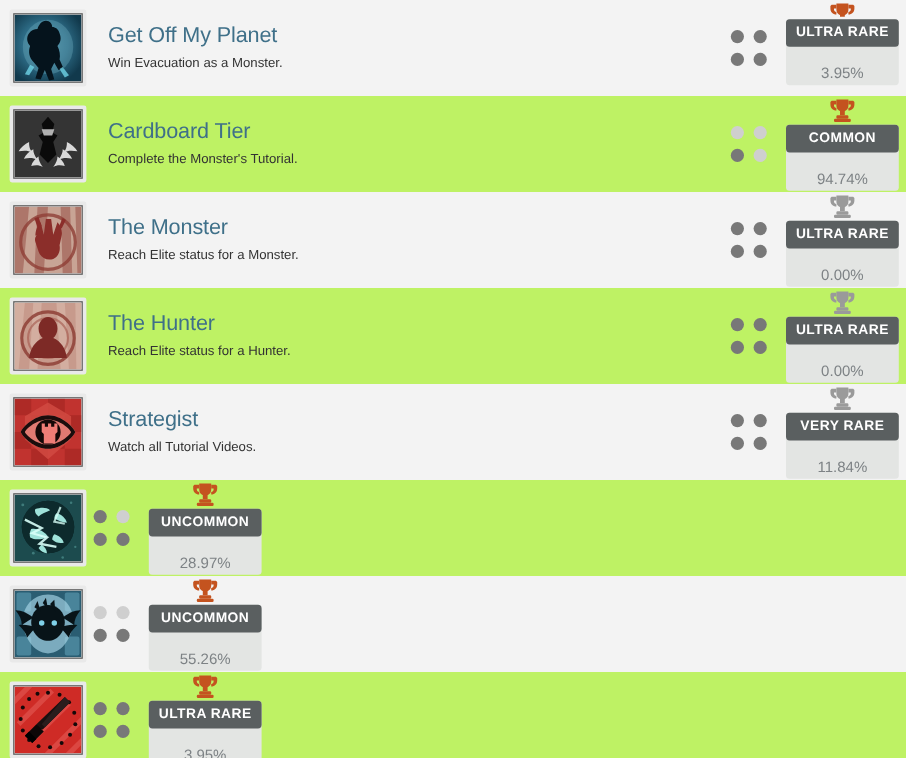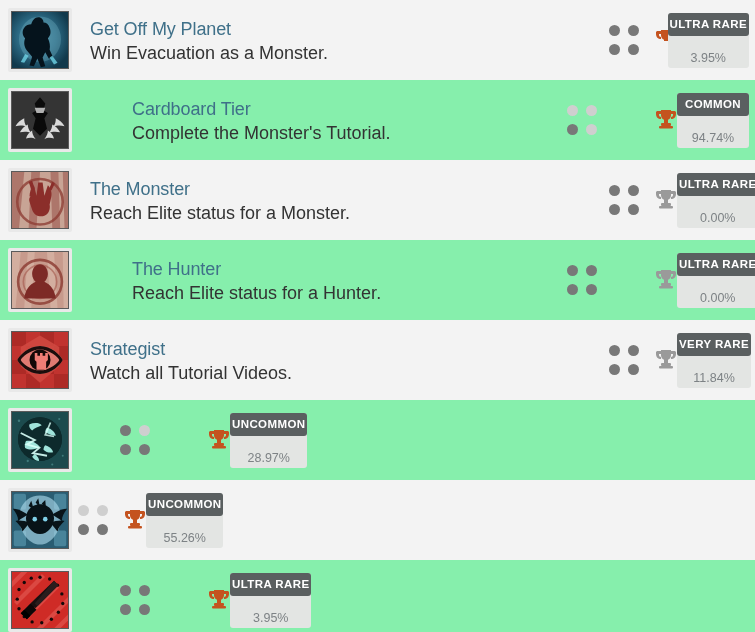--- a/index.html
+++ b/index.html
@@ -22,21 +22,21 @@
 
   .ach-row {
     position: relative;
     display: flex;
     align-items: center;
     height: 80px;
     box-sizing: border-box;
     width: 100%;
   }
   .ach-row.bg-odd  { background: #f3f3f3; }
-  .ach-row.bg-even { background: #86efac; gap: 42px; }
+  .ach-row.bg-even { background: #bef264; }
 
   
   .ach-icon-wrap {
     flex: 0 0 auto;
     width: 64px;
     height: 64px;
     margin-left: 8px;
     box-sizing: border-box;
     background: #e9e9e9;
     padding: 3px;
@@ -63,21 +63,21 @@
   .ach-title {
     color: #3f7089;
     font-size: 18px;
     font-weight: normal;
     line-height: 22px;
     letter-spacing: -0.1px;
     white-space: nowrap;
   }
   .ach-desc {
     color: #333333;
-    font-size: 18px;
+    font-size: 11px;
     line-height: 20px;
     margin-top: 3px;
     white-space: nowrap;
   }
 
   
   .ach-dots {
     flex: 0 0 auto;
     width: 42px;
     height: 30px;
@@ -96,21 +96,21 @@
     background: #cfcfcf;
   }
   .dot.on { background: #787878; }
 
   
   .ach-rarity {
     flex: 0 0 auto;
     width: 94px;
     margin-right: 6px;
     display: flex;
-    flex-direction: row;
+    flex-direction: column;
     align-items: center;
     position: relative;
   }
   .trophy {
     height: 20px;
     margin-bottom: 2px;
     display: block;
   }
   .trophy svg { display: block; }
   .rarity-box {

